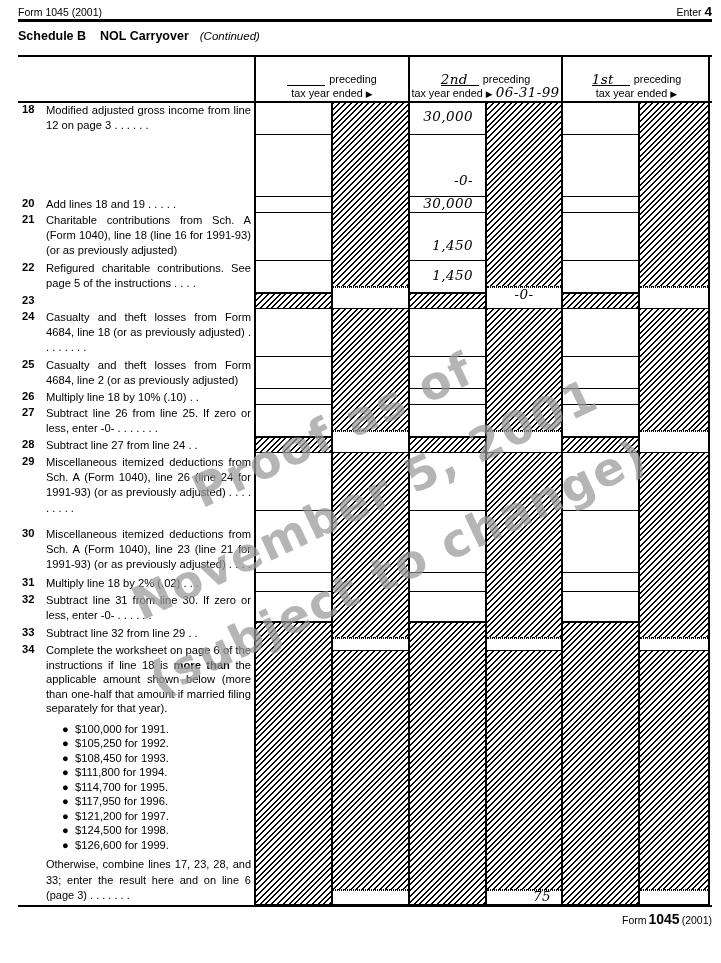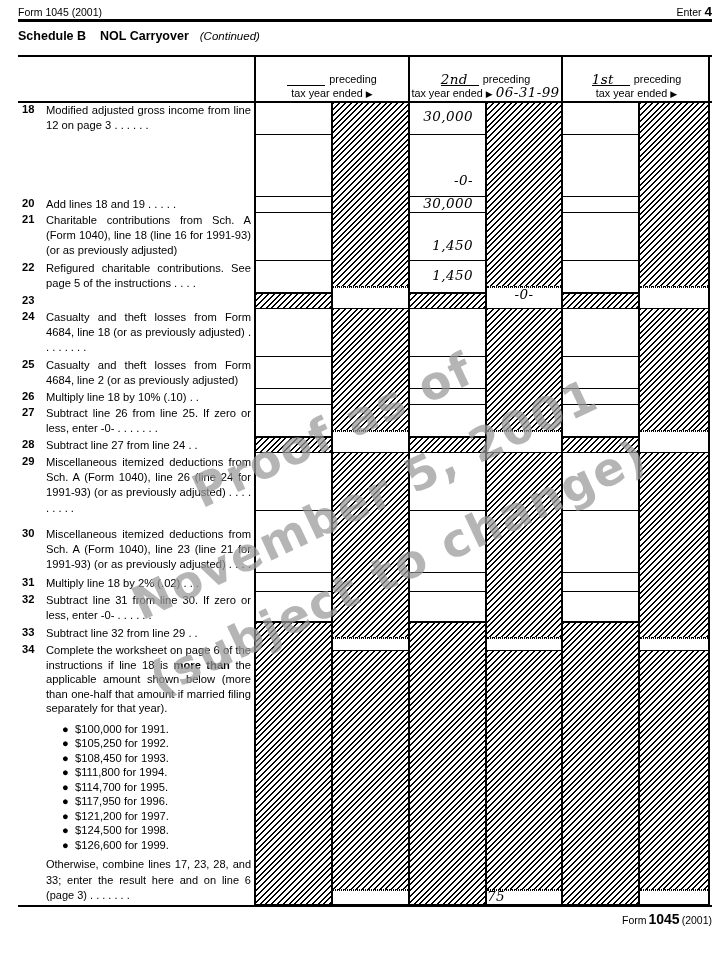--- a/index.html
+++ b/index.html
@@ -282,21 +282,21 @@
       <div class="wstrip" style="left: 622px; width: 68px; top: 583px; height: 13px;"></div>
       <div class="wstrip" style="left: 622px; width: 68px; top: 835px; height: 15px;"></div>
     </div>
 
   <span class="hand val" style="left: 392px; top: 53px; width: 63px; text-align: right; z-index: 5;">30,000</span>
   <span class="hand val" style="left: 392px; top: 117px; width: 63px; text-align: right; z-index: 5;">-0-</span>
   <span class="hand val" style="left: 392px; top: 140px; width: 63px; text-align: right; z-index: 5;">30,000</span>
   <span class="hand val" style="left: 392px; top: 182px; width: 63px; text-align: right; z-index: 5;">1,450</span>
   <span class="hand val" style="left: 392px; top: 212px; width: 63px; text-align: right; z-index: 5;">1,450</span>
   <span class="hand val" style="left: 469px; top: 231px; width: 74px; text-align: center; z-index: 5;">-0-</span>
-  <span class="hand val" style="left: 469px; top: 833px; width: 64px; text-align: left; z-index: 5;">75</span>
+  <span class="hand val" style="left: 469px; top: 833px; width: 64px; text-align: right; z-index: 5;">75</span>
 </div>
 
 <div class="watermark">
   <div>Proof as of</div>
   <div>November 5, 2001</div>
   <div>(subject to change)</div>
 </div>
 
 <div class="footer">
   <span>Form</span><b>1045</b><span>(2001)</span>

